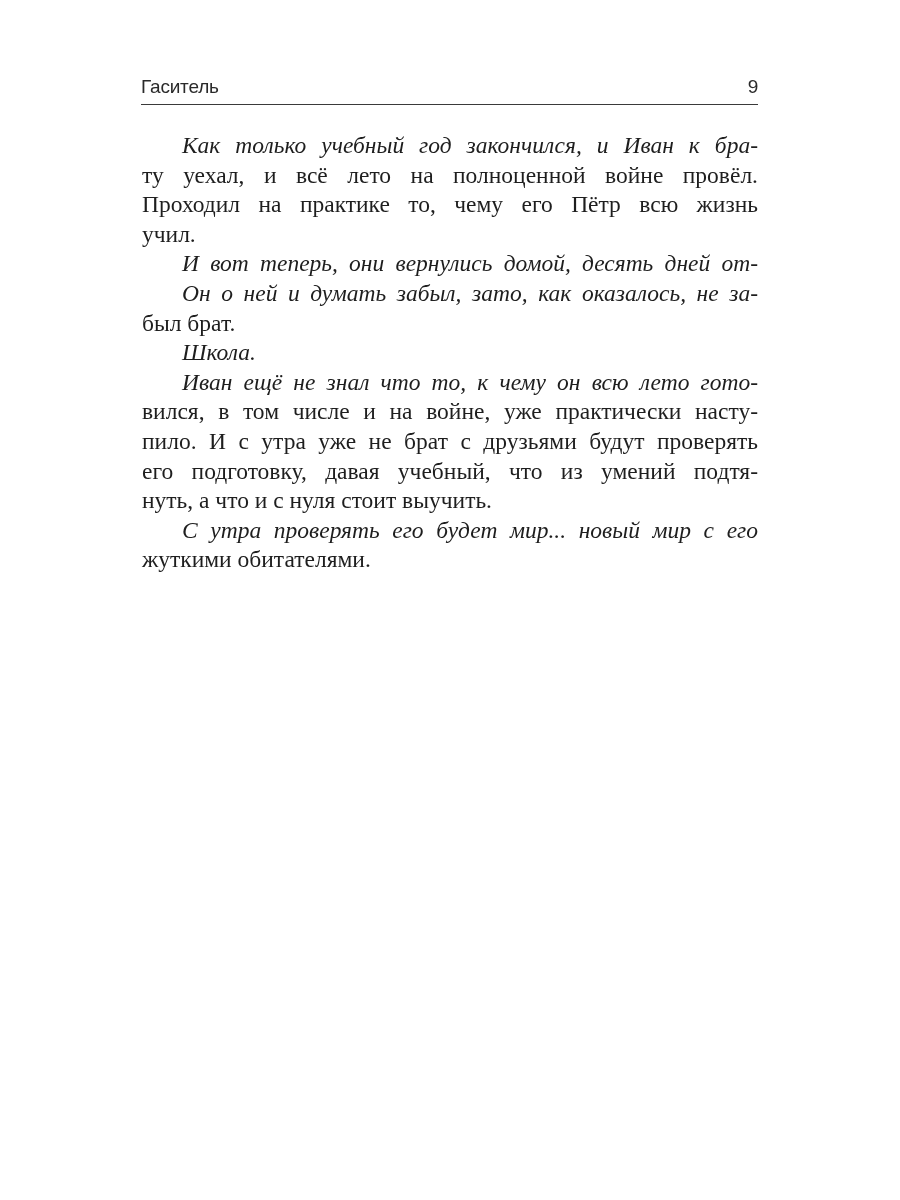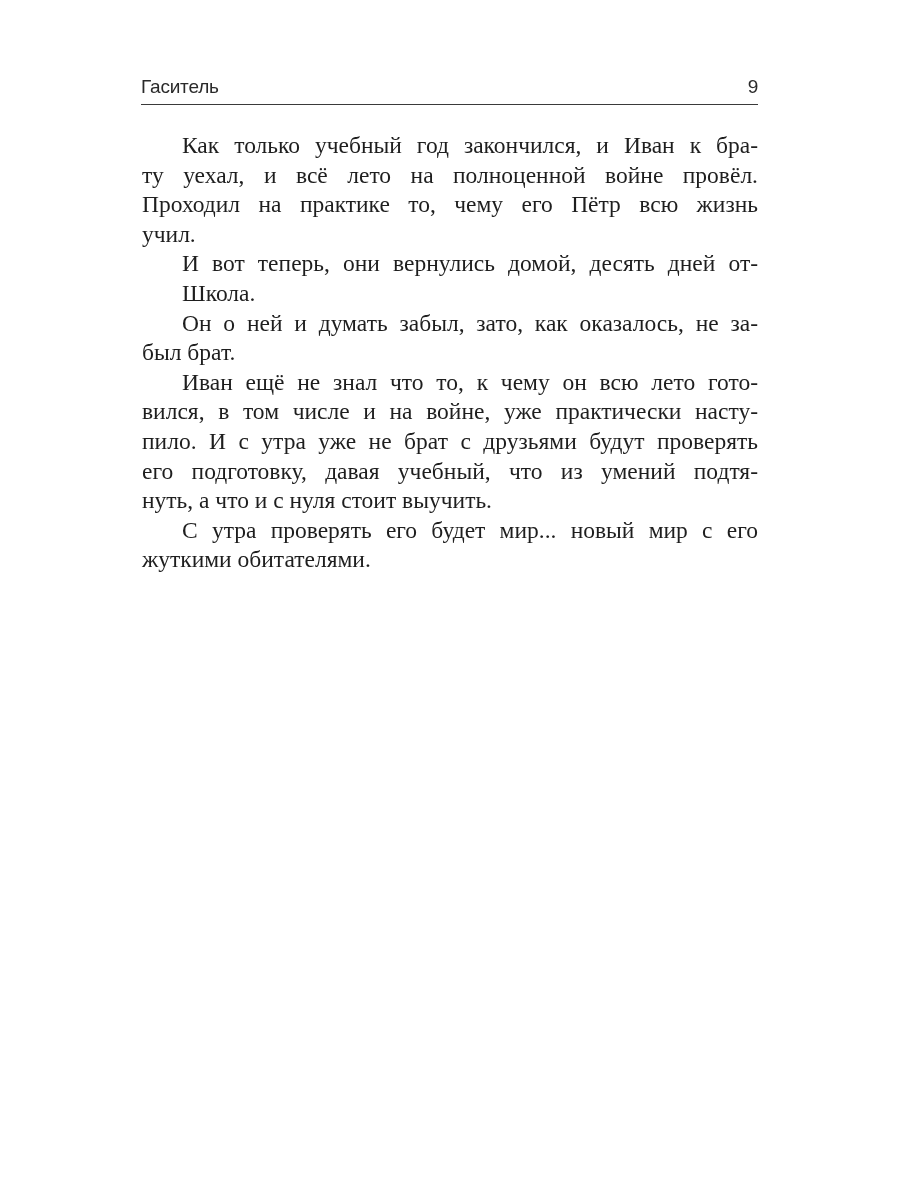--- a/index.html
+++ b/index.html
@@ -64,20 +64,21 @@
       white-space: nowrap;
       text-align: justify;
       text-align-last: justify;
       height: 29.6px;
     }
     .line.last {
       text-align-last: left;
     }
     .line.indent {
       padding-left: 40px;
+      font-style: italic;
     }
   </style>
 </head>
 <body>
 
 <div class="page">
 
   <div class="running-head">
     <span class="title">Гаситель</span>
     <span class="folio">9</span>
@@ -91,26 +92,26 @@
       <span class="line">ту уехал, и всё лето на полноценной войне провёл.</span>
       <span class="line">Проходил на практике то, чему его Пётр всю жизнь</span>
       <span class="line last">учил.</span>
     </div>
 
     <div>
       <span class="line indent">И вот теперь, они вернулись домой, десять дней от-</span>
     </div>
 
     <div>
-      <span class="line indent last">Школа.</span>
+      <span class="line indent">Он о ней и думать забыл, зато, как оказалось, не за-</span>
+      <span class="line last">был брат.</span>
     </div>
 
     <div>
-      <span class="line indent">Он о ней и думать забыл, зато, как оказалось, не за-</span>
-      <span class="line last">был брат.</span>
+      <span class="line indent last">Школа.</span>
     </div>
 
     <div>
       <span class="line indent">Иван ещё не знал что то, к чему он всю лето гото-</span>
       <span class="line">вился, в том числе и на войне, уже практически насту-</span>
       <span class="line">пило. И с утра уже не брат с друзьями будут проверять</span>
       <span class="line">его подготовку, давая учебный, что из умений подтя-</span>
       <span class="line last">нуть, а что и с нуля стоит выучить.</span>
     </div>
 

